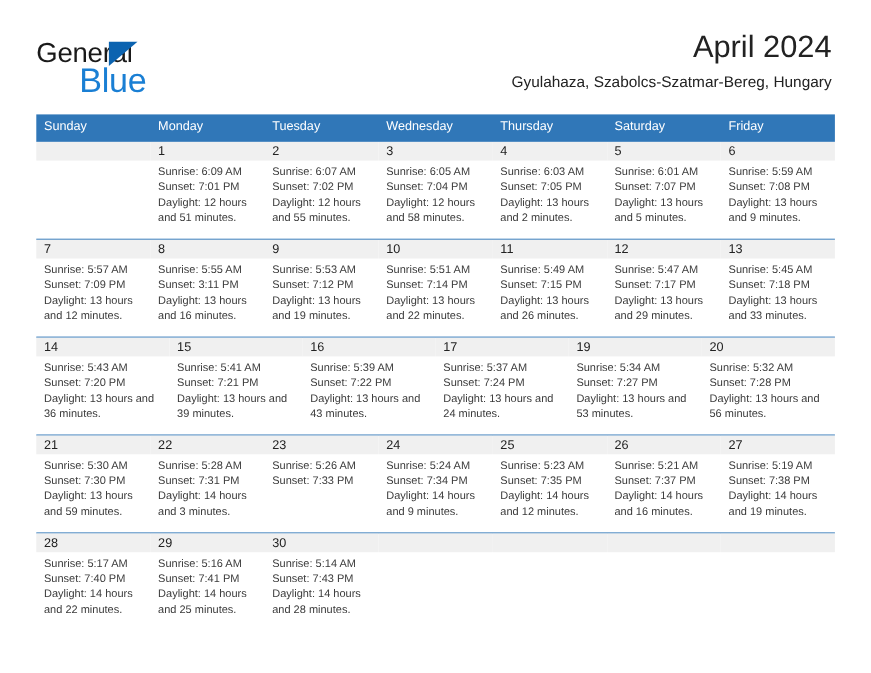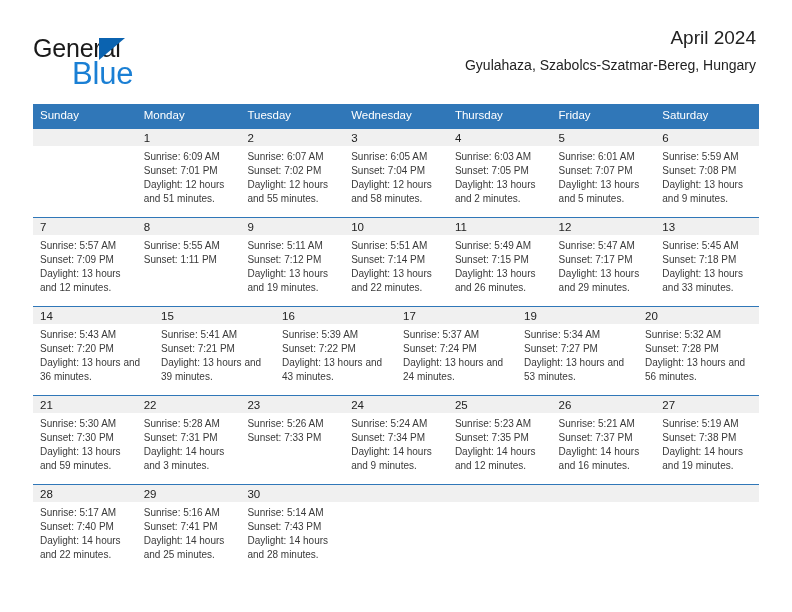--- a/index.html
+++ b/index.html
@@ -66,21 +66,21 @@
     border-bottom: 22px solid transparent;
   }
 
   .title-block {
     position: absolute;
     right: 36px;
     top: 28px;
     text-align: right;
   }
   .cal-title {
-    font-size: 19px;
+    font-size: 28px;
     color: #222222;
     line-height: 1.05;
     white-space: nowrap;
   }
   .cal-subtitle {
     margin-top: 9px;
     font-size: 14px;
     color: #222222;
     white-space: nowrap;
   }
@@ -170,22 +170,22 @@
   </div>
 
   <div class="calendar">
 
     <div class="weekdays">
       <div class="weekday">Sunday</div>
       <div class="weekday">Monday</div>
       <div class="weekday">Tuesday</div>
       <div class="weekday">Wednesday</div>
       <div class="weekday">Thursday</div>
+      <div class="weekday">Saturday</div>
       <div class="weekday">Friday</div>
-      <div class="weekday">Saturday</div>
     </div>
 
     <div id="weeks-container">
         <div class="week">
           <div class="day empty">
             <div class="day-number-band"></div>
             <div class="day-body"></div>
           </div>
           <div class="day">
             <div class="day-number-band">1</div>
@@ -242,27 +242,28 @@
             <div class="day-body">
               <div>Sunrise: 5:57 AM</div>
               <div>Sunset: 7:09 PM</div>
               <div class="daylight-line">Daylight: 13 hours and 12 minutes.</div>
             </div>
           </div>
           <div class="day">
             <div class="day-number-band">8</div>
             <div class="day-body">
               <div>Sunrise: 5:55 AM</div>
-              <div>Sunset: 1:11 PM</div>
+              <div>Sunset: 3:11 PM</div>
+              <div class="daylight-line">Daylight: 13 hours and 16 minutes.</div>
             </div>
           </div>
           <div class="day">
             <div class="day-number-band">9</div>
             <div class="day-body">
-              <div>Sunrise: 5:11 AM</div>
+              <div>Sunrise: 5:53 AM</div>
               <div>Sunset: 7:12 PM</div>
               <div class="daylight-line">Daylight: 13 hours and 19 minutes.</div>
             </div>
           </div>
           <div class="day">
             <div class="day-number-band">10</div>
             <div class="day-body">
               <div>Sunrise: 5:51 AM</div>
               <div>Sunset: 7:14 PM</div>
               <div class="daylight-line">Daylight: 13 hours and 22 minutes.</div>

